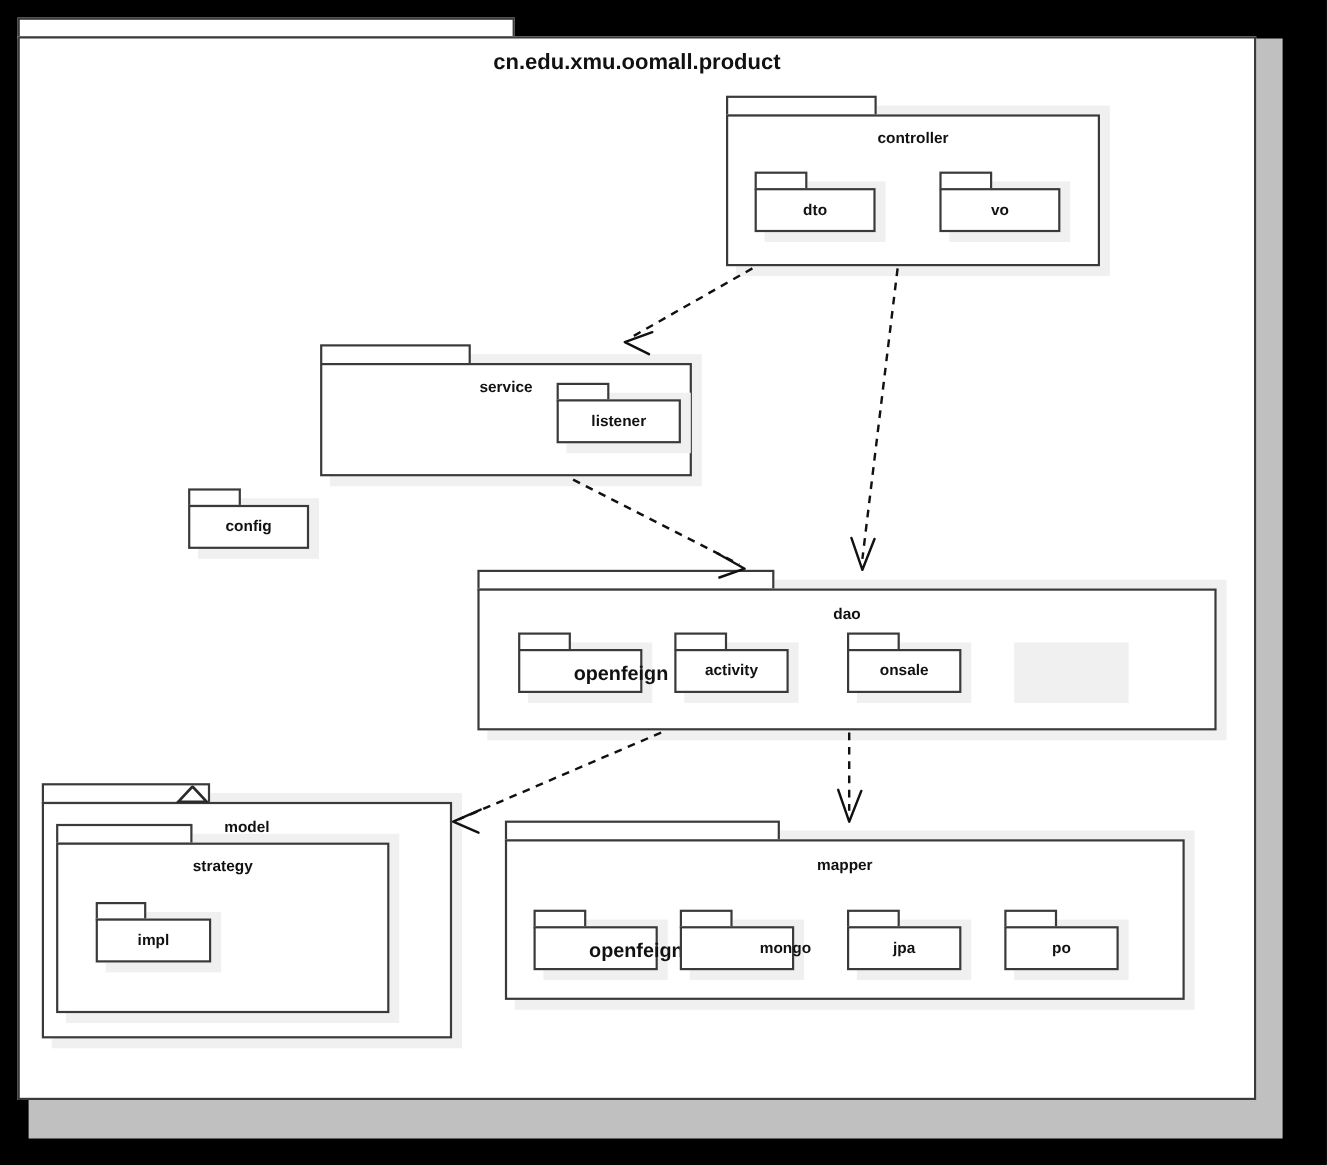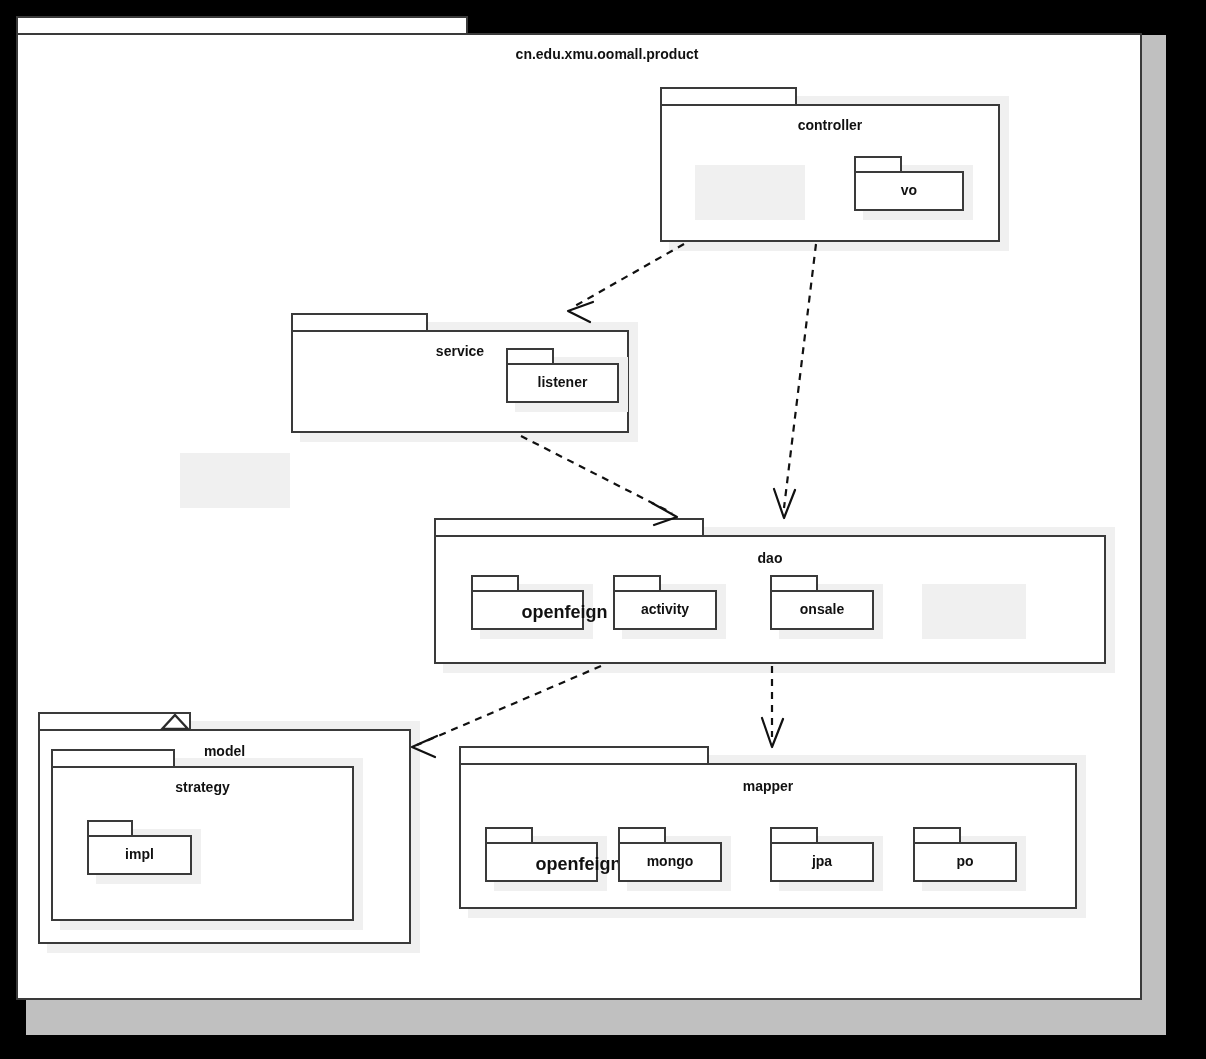--- a/index.html
+++ b/index.html
@@ -22,21 +22,21 @@
   .pkg .title{
     position:absolute;left:0;width:100%;text-align:center;
     font-weight:bold;color:#111;pointer-events:none;
   }
 
   
   .shd{position:absolute;background:#f0f0f0;}
   .shd.dark{background:#c0c0c0;}
 
   
-  .t18{font-size:14px;padding-left:28px;}
+  .t18{font-size:20px;}
   .t17{font-size:14px;}
   .t16{font-size:18px;padding-left:37px;}
 
   svg.links{position:absolute;left:0;top:0;width:1206px;height:1059px;
             pointer-events:none;overflow:visible;}
 </style>
 </head>
 <body>
 
 <div id="stage">
@@ -50,20 +50,25 @@
   </div>
 
   <div class="shd" style="left:669px;top:96px;width:340px;height:155px;"></div>
   <div class="pkg" style="left:660px;top:87px;width:340px;height:155px;">
     <div class="tab" style="width:137px;height:19px;"></div>
     <div class="body" style="top:17px;width:340px;height:138px;"></div>
     <div class="title t17" style="top:30px;">controller</div>
   </div>
 
   <div class="shd" style="left:695px;top:165px;width:110px;height:55px;"></div>
+  <div class="pkg" style="left:686px;top:156px;width:110px;height:55px;">
+    <div class="tab" style="width:48px;height:17px;"></div>
+    <div class="body" style="top:15px;width:110px;height:40px;"></div>
+    <div class="title t17" style="top:26px;">dto</div>
+  </div>
 
   <div class="shd" style="left:863px;top:165px;width:110px;height:55px;"></div>
   <div class="pkg" style="left:854px;top:156px;width:110px;height:55px;">
     <div class="tab" style="width:48px;height:17px;"></div>
     <div class="body" style="top:15px;width:110px;height:40px;"></div>
     <div class="title t17" style="top:26px;">vo</div>
   </div>
 
   <div class="shd" style="left:300px;top:322px;width:338px;height:120px;"></div>
   <div class="pkg" style="left:291px;top:313px;width:338px;height:120px;">
@@ -73,20 +78,25 @@
   </div>
 
   <div class="shd" style="left:515px;top:357px;width:113px;height:55px;"></div>
   <div class="pkg" style="left:506px;top:348px;width:113px;height:55px;">
     <div class="tab" style="width:48px;height:17px;"></div>
     <div class="body" style="top:15px;width:113px;height:40px;"></div>
     <div class="title t17" style="top:26px;">listener</div>
   </div>
 
   <div class="shd" style="left:180px;top:453px;width:110px;height:55px;"></div>
+  <div class="pkg" style="left:171px;top:444px;width:110px;height:55px;">
+    <div class="tab" style="width:48px;height:17px;"></div>
+    <div class="body" style="top:15px;width:110px;height:40px;"></div>
+    <div class="title t17" style="top:26px;">config</div>
+  </div>
 
   <div class="shd" style="left:443px;top:527px;width:672px;height:146px;"></div>
   <div class="pkg" style="left:434px;top:518px;width:672px;height:146px;">
     <div class="tab" style="width:270px;height:19px;"></div>
     <div class="body" style="top:17px;width:672px;height:129px;"></div>
     <div class="title t17" style="top:32px;text-align:center;">dao</div>
   </div>
 
   <div class="shd" style="left:480px;top:584px;width:113px;height:55px;"></div>
   <div class="pkg" style="left:471px;top:575px;width:113px;height:55px;">
@@ -149,21 +159,21 @@
   <div class="pkg" style="left:485px;top:827px;width:113px;height:55px;">
     <div class="tab" style="width:48px;height:17px;"></div>
     <div class="body" style="top:15px;width:113px;height:40px;"></div>
     <div class="title t16" style="top:27px;">openfeign</div>
   </div>
 
   <div class="shd" style="left:627px;top:836px;width:104px;height:55px;"></div>
   <div class="pkg" style="left:618px;top:827px;width:104px;height:55px;">
     <div class="tab" style="width:48px;height:17px;"></div>
     <div class="body" style="top:15px;width:104px;height:40px;"></div>
-    <div class="title t17" style="top:26px;">mongo</div>
+    <div class="title t17" style="top:26px;margin-left:44px;">mongo</div>
   </div>
 
   <div class="shd" style="left:779px;top:836px;width:104px;height:55px;"></div>
   <div class="pkg" style="left:770px;top:827px;width:104px;height:55px;">
     <div class="tab" style="width:48px;height:17px;"></div>
     <div class="body" style="top:15px;width:104px;height:40px;"></div>
     <div class="title t17" style="top:26px;">jpa</div>
   </div>
 
   <div class="shd" style="left:922px;top:836px;width:104px;height:55px;"></div>

